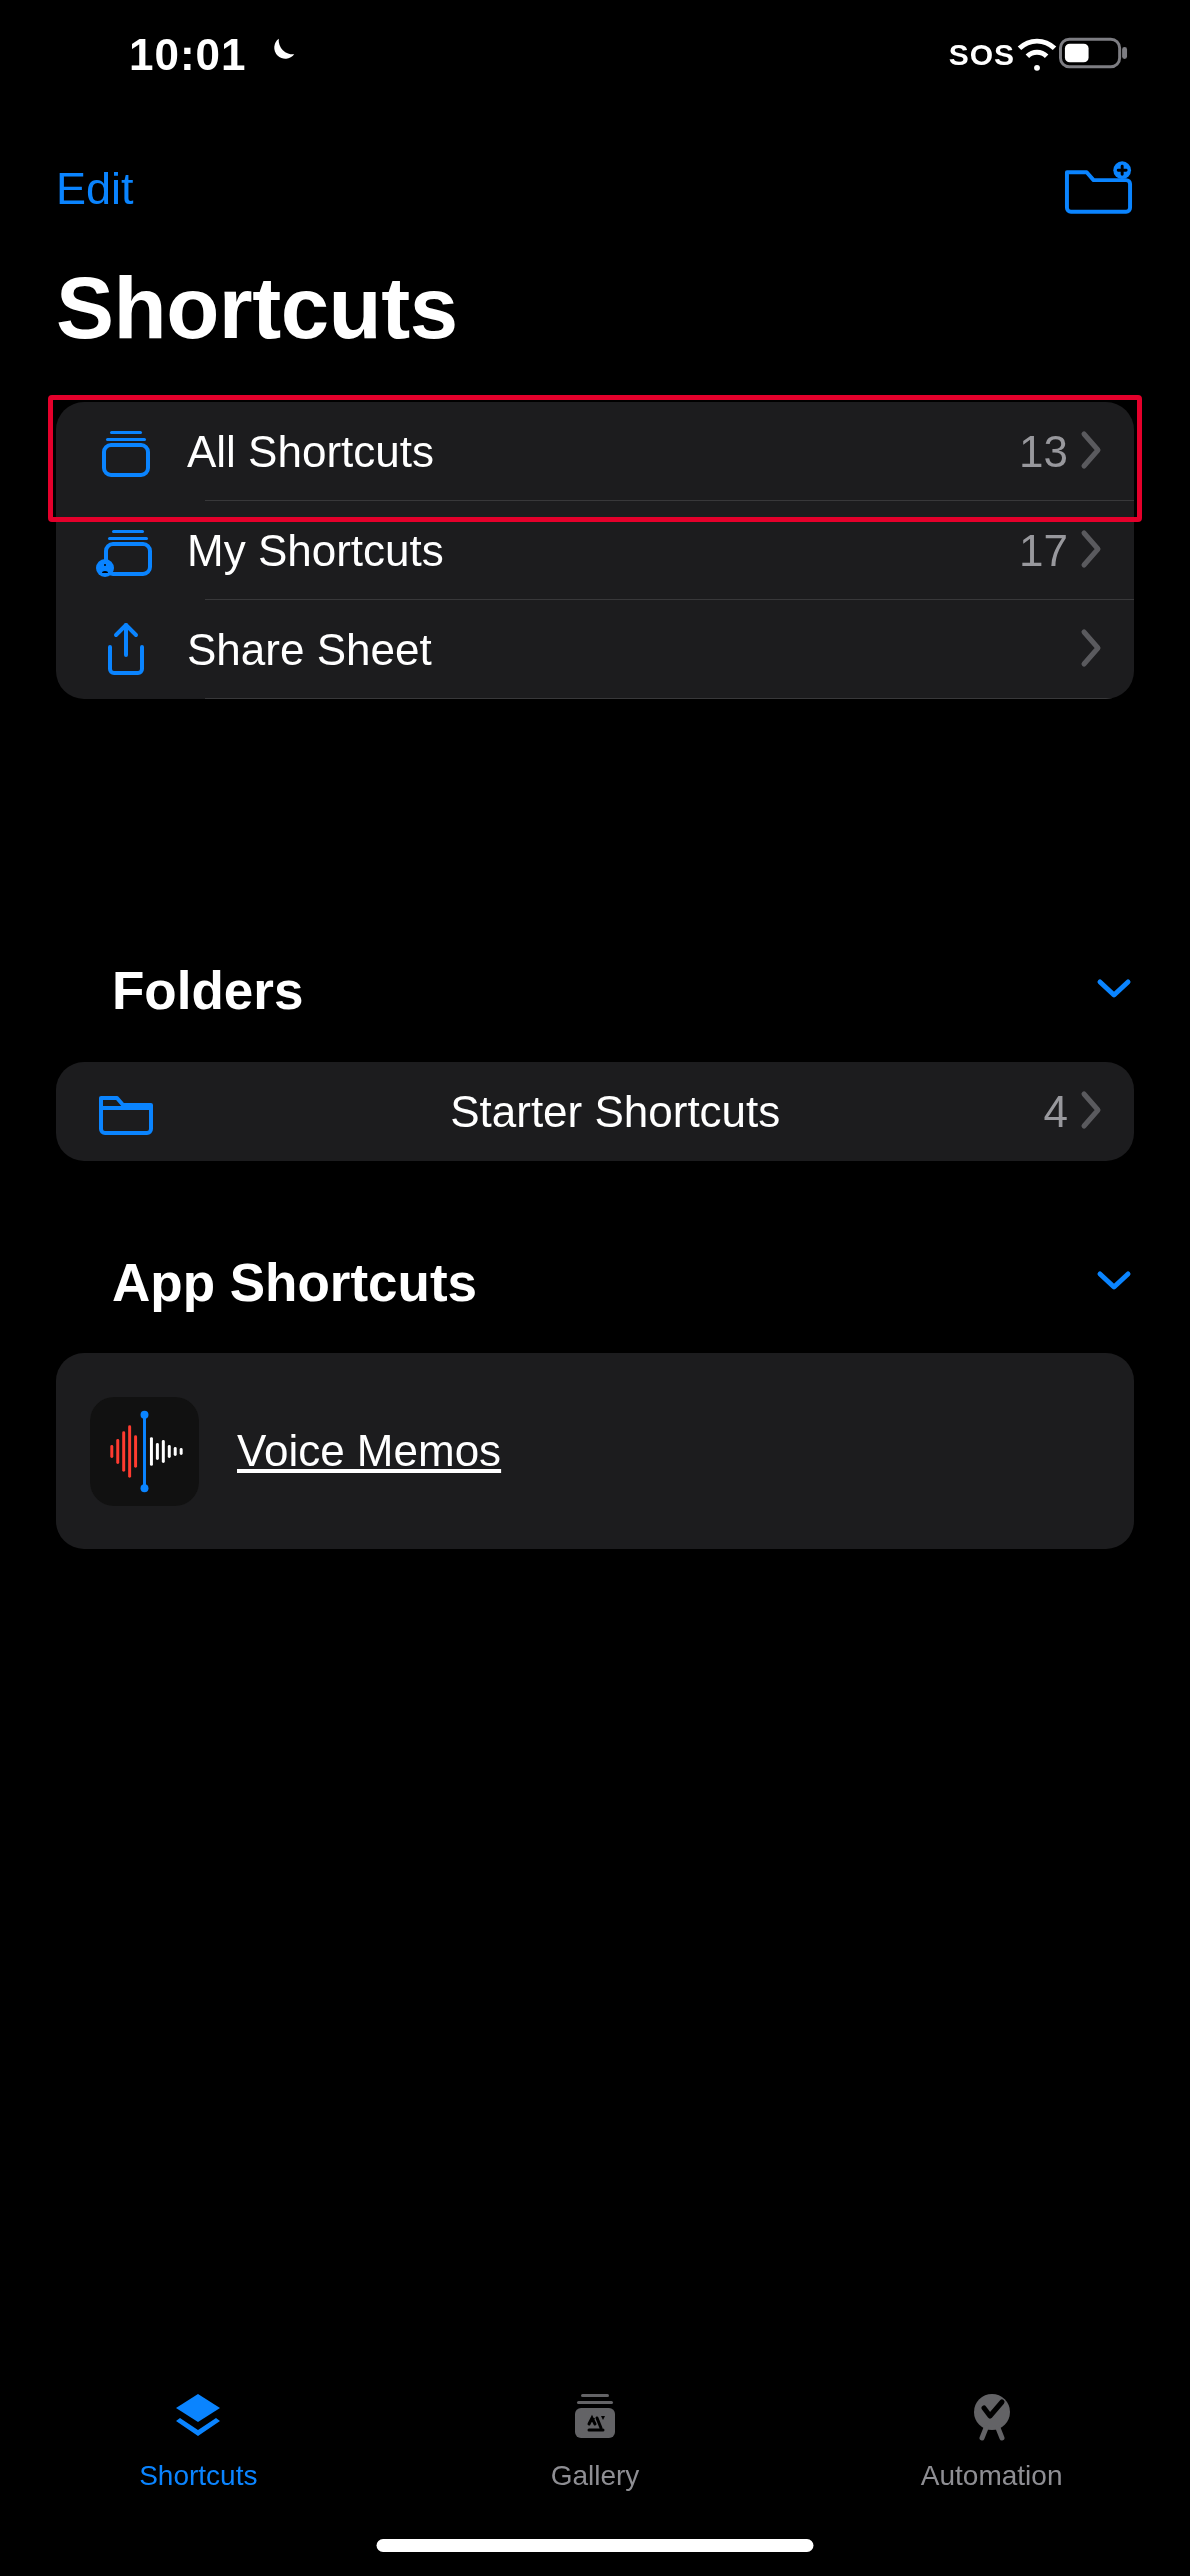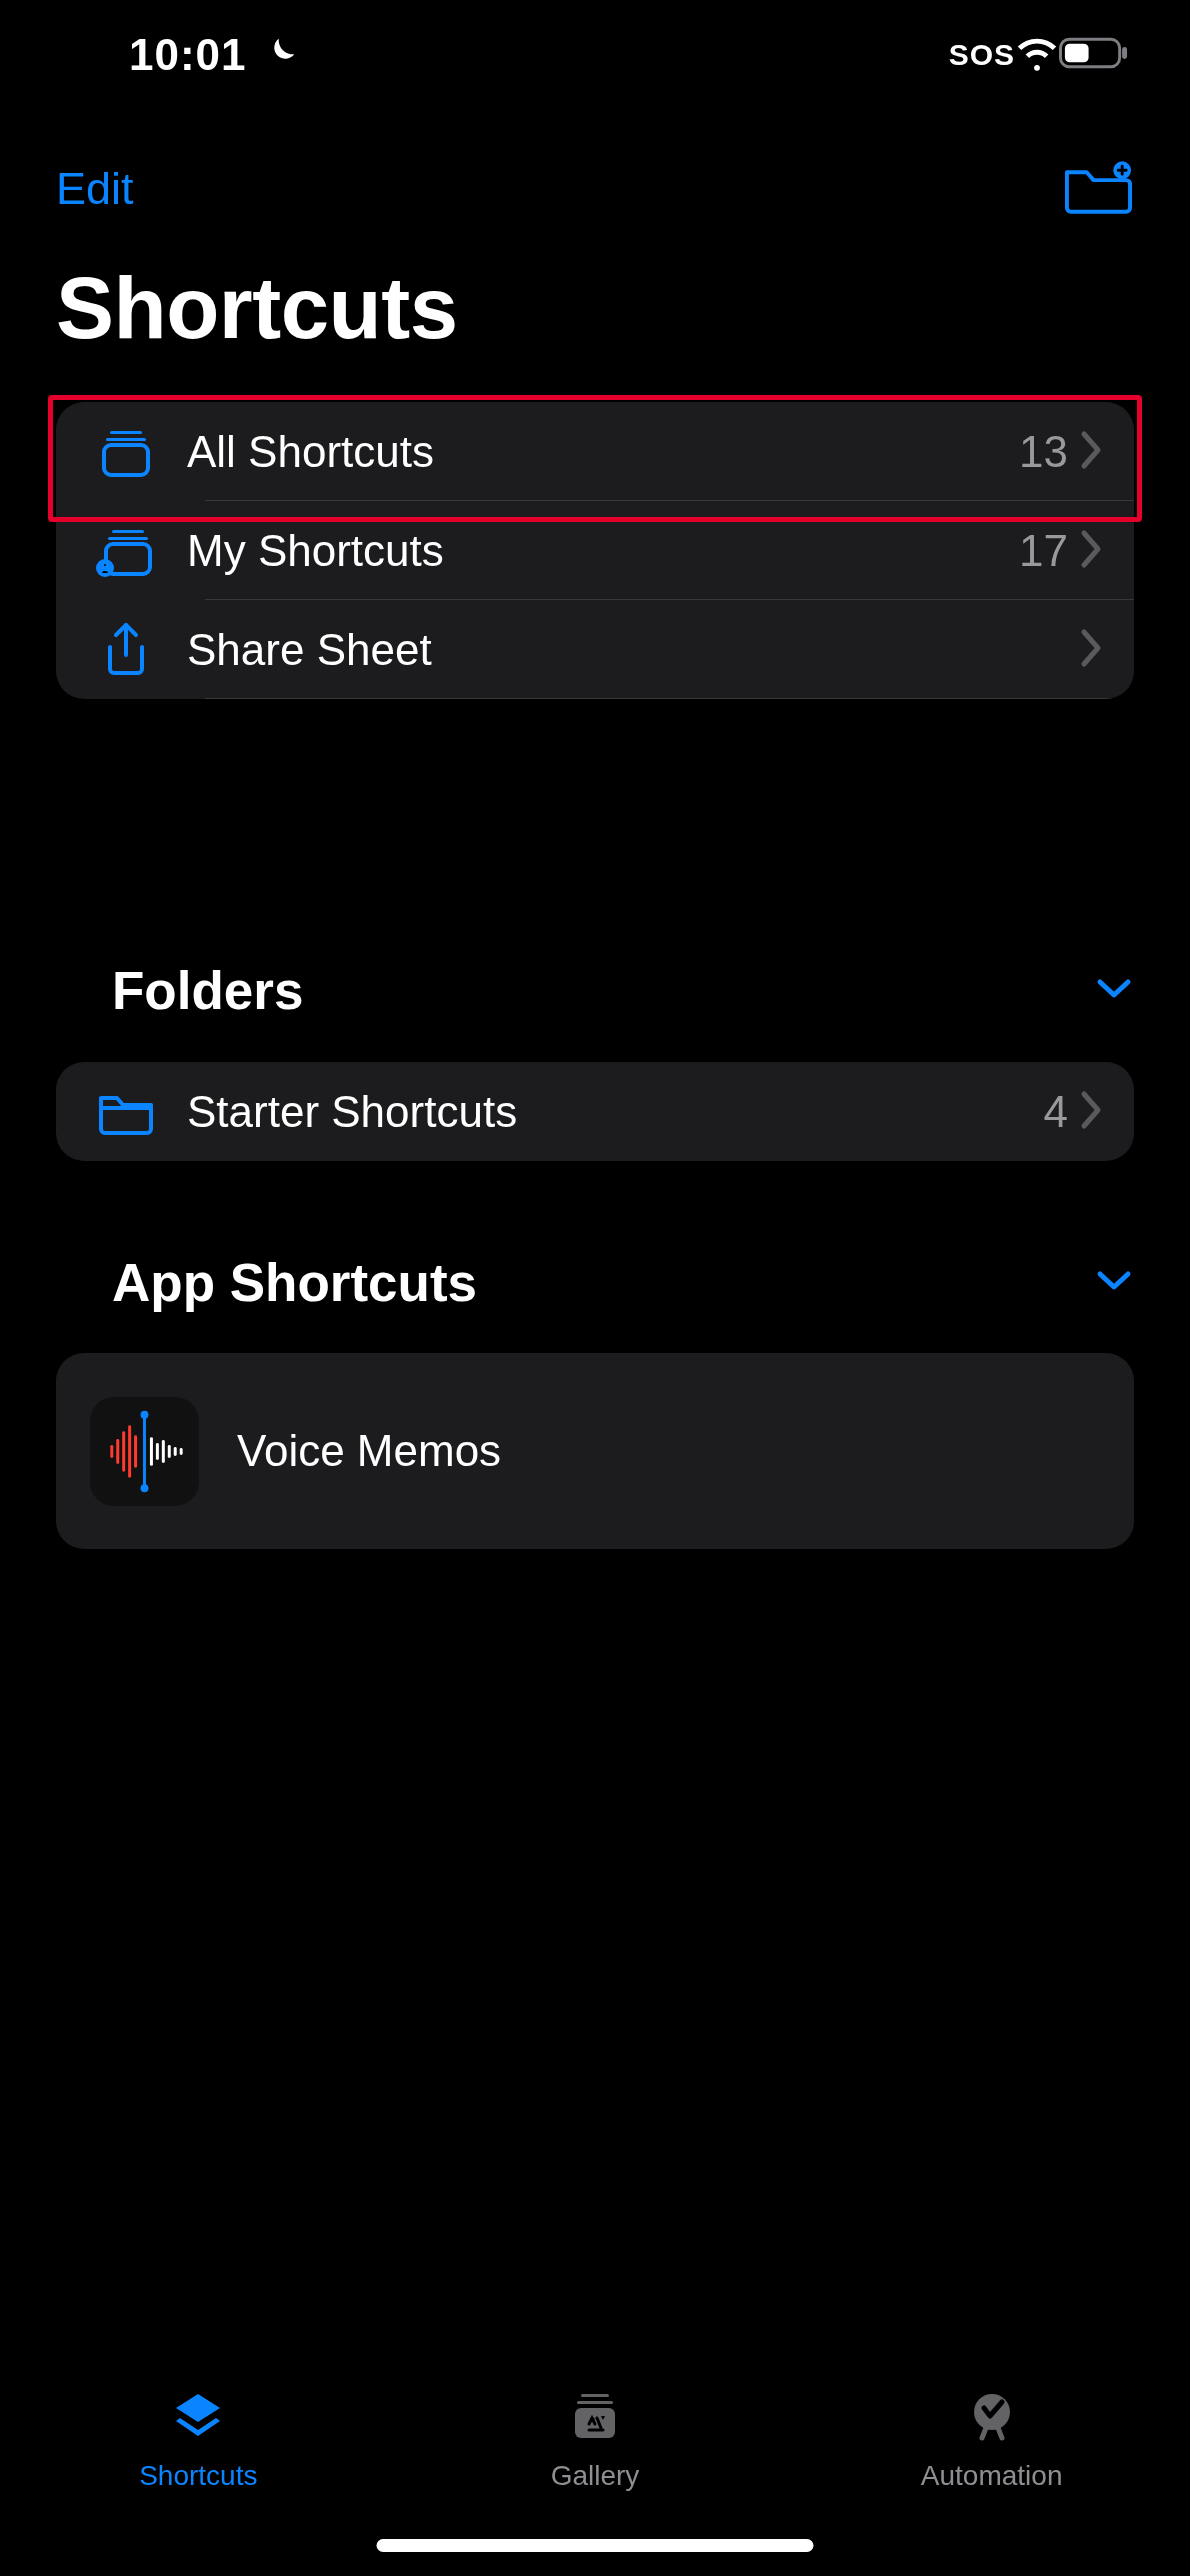--- a/index.html
+++ b/index.html
@@ -15,42 +15,42 @@
   
   .nav-bar { position: absolute; top: 149px; left: 0; right: 0; height: 79px; display: flex; align-items: center; justify-content: space-between; padding: 0 56px; }
   .nav-edit { color: #0a84ff; font-size: 45px; font-weight: 400; }
 
   
   .large-title { position: absolute; top: 258px; left: 56px; font-size: 87px; font-weight: 700; letter-spacing: -0.5px; }
 
   
   .card { position: absolute; left: 56px; right: 56px; background: #1c1c1e; border-radius: 28px; overflow: hidden; }
   .card.primary { top: 402px; }
-  .card.folders  { top: 1062px; }
+  .card.folders  { top: 1062px; text-align: center; }
   .card.apps     { top: 1353px; height: 196px; display: flex; align-items: center; }
 
   .row { height: 99px; display: flex; align-items: center; padding: 0 30px 0 34px; position: relative; }
   .row .icon-slot { width: 71px; display: flex; justify-content: center; align-items: center; }
   .row .label { flex: 1; font-size: 44px; font-weight: 400; color: #fff; padding-left: 26px; }
   .row .count { font-size: 44px; color: #98989d; margin-right: 10px; font-weight: 400; }
   .row .chev  { color: #5a5a5e; flex-shrink: 0; }
   .row-sep { position: absolute; left: 149px; right: 0; bottom: 0; height: 1px; background: #38383a; }
 
   
   .highlight-box { position: absolute; left: 48px; right: 48px; top: 395px; height: 127px; border: 5px solid #e4002b; border-radius: 4px; pointer-events: none; }
 
   
   .section-header { position: absolute; left: 112px; right: 56px; display: flex; align-items: center; justify-content: space-between; }
   .section-header .title { font-size: 53px; font-weight: 700; color: #fff; }
   .section-header.folders { top: 960px; }
   .section-header.apps    { top: 1252px; justify-content: space-between; }
 
   
   .app-icon { width: 109px; height: 109px; border-radius: 24px; background: #1a1a1a; margin-left: 34px; display: flex; align-items: center; justify-content: center; position: relative; overflow: hidden; }
-  .app-label { font-size: 44px; font-weight: 400; color: #fff; padding-left: 38px; }
+  .app-label { font-size: 44px; font-weight: 400; color: #fff; padding-left: 38px; text-decoration: underline; }
 
   
   .tab-bar { position: absolute; left: 0; right: 0; bottom: 0; height: 218px; background: #000; display: flex; justify-content: space-around; align-items: flex-start; padding-top: 30px; }
   .tab { display: flex; flex-direction: column; align-items: center; gap: 12px; width: 33%; }
   .tab .tab-label { font-size: 28px; font-weight: 500; }
   .tab.active .tab-label { color: #0a84ff; }
   .tab.inactive .tab-label { color: #8e8e93; }
 
   .home-indicator { position: absolute; bottom: 24px; left: 50%; transform: translateX(-50%); width: 437px; height: 13px; background: #fff; border-radius: 10px; }
 </style>

